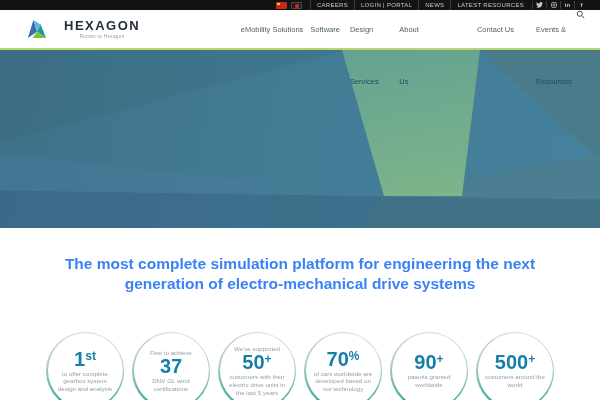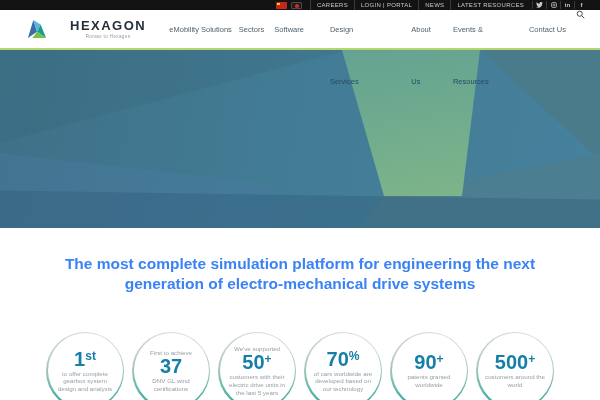--- a/index.html
+++ b/index.html
@@ -21,21 +21,21 @@
            white-space:nowrap; cursor:pointer; }
   .social { display:flex; align-items:center; margin-left:2px; }
   .sitem { width:14px; height:8px; display:flex; align-items:center; justify-content:center;
            border-left:1px solid #3a3a3a; color:#c9c9c9; font-size:6px; font-weight:bold;
            cursor:pointer; line-height:8px; }
 
   
   .site-header { height:40px; background:#fff; border-bottom:2px solid #b9d56e;
                  display:flex; align-items:center; justify-content:space-between;
                  padding:0 15px 0 26px; position:relative; z-index:5; }
-  .logo { display:flex; align-items:center; gap:22px; cursor:pointer;justify-content:center; }
+  .logo { display:flex; align-items:center; gap:16px; cursor:pointer;justify-content:center; }
   .logo-text { display:flex; flex-direction:column; align-items:center; }
   .logo-title { font-size:13px; font-weight:bold; letter-spacing:1.5px; color:#232f3a; line-height:13px; }
   .logo-tagline { font-size:4.5px; color:#8a98a6; margin-top:2px; letter-spacing:.4px; }
 
   .nav { display:flex; align-items:flex-start; height:100%; }
   .nav-item { position:relative; z-index:20; height:100%; display:flex; align-items:center;
               font-size:7.5px; color:#51616d; white-space:nowrap; cursor:pointer; }
   .nav > .nav-item:nth-child(2){ margin-left:7px; }
   .nav > .nav-item:nth-child(3){ margin-left:10px; }
   .nav > .nav-item:nth-child(4){ margin-left:26px; }
@@ -119,39 +119,36 @@
       <span class="logo-title">HEXAGON</span>
       <span class="logo-tagline">Romax to Hexagon</span>
     </span>
   </div>
 
   <nav class="nav">
     <div class="nav-item">
       <span>eMobility Solutions</span>
     </div>
     <div class="nav-item">
-      <span>Sectors</span>
-    </div>
-    <div class="nav-item">
       <span>Software</span>
     </div>
     <div class="nav-item nav-2l">
       <span class="l1">Design</span>
       <span class="l2">Services</span>
     </div>
     <div class="nav-item nav-2l">
       <span class="l1">About</span>
       <span class="l2">Us</span>
     </div>
+    <div class="nav-item">
+      <span>Contact Us</span>
+    </div>
     <div class="nav-item nav-2l">
       <span class="l1">Events &amp;</span>
       <span class="l2">Resources</span>
-    </div>
-    <div class="nav-item">
-      <span>Contact Us</span>
     </div>
     <button class="search-btn">
       <svg width="9" height="9" viewBox="0 0 12 12">
         <circle cx="5" cy="5" r="3.4" fill="none" stroke="#3c4a54" stroke-width="1.3"></circle>
         <line x1="7.6" y1="7.6" x2="11" y2="11" stroke="#3c4a54" stroke-width="1.3"></line>
       </svg>
     </button>
   </nav>
 </div>
 

